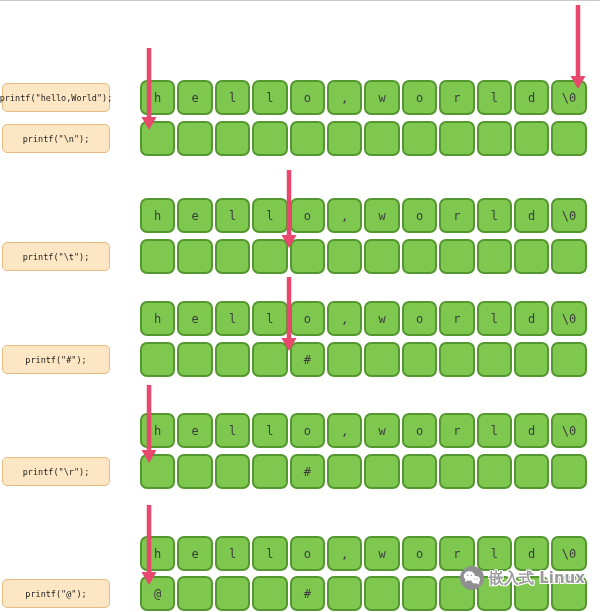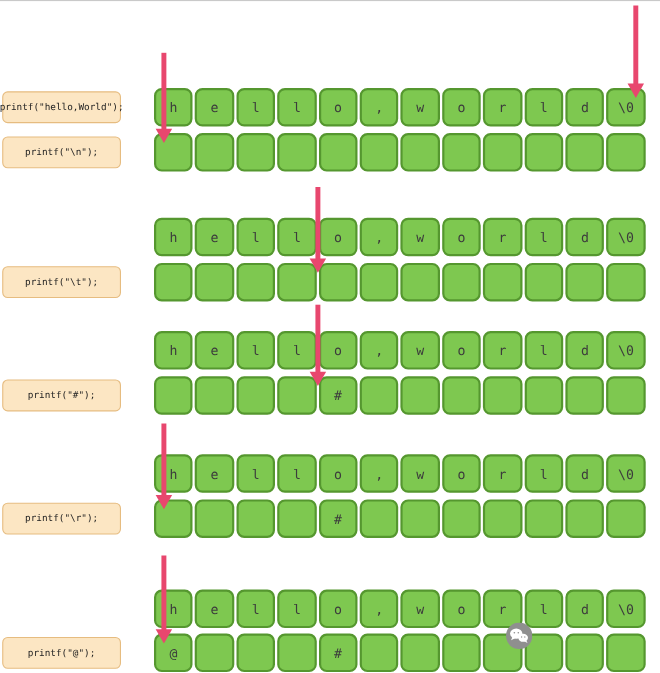--- a/index.html
+++ b/index.html
@@ -242,14 +242,15 @@
         <ellipse cx="9.3" cy="10" rx="5.6" ry="4.7" fill="#ffffff"></ellipse>
         <path d="M5.8 13.2 L4.6 16 L8.2 14.2 Z" fill="#ffffff"></path>
         <ellipse cx="15.6" cy="13.8" rx="4.4" ry="3.7" fill="#ffffff"></ellipse>
         <path d="M18.6 16.4 L19.6 18.6 L16.8 17.2 Z" fill="#ffffff"></path>
         <circle cx="7.6" cy="9.2" r="0.75" fill="#8f8f8f"></circle>
         <circle cx="11.2" cy="9.2" r="0.75" fill="#8f8f8f"></circle>
         <circle cx="14.2" cy="13.1" r="0.6" fill="#8f8f8f"></circle>
         <circle cx="17.1" cy="13.1" r="0.6" fill="#8f8f8f"></circle>
       </svg>
     </span>
+    <span class="wm-text">嵌入式 Linux</span>
   </div>
 </div>
 
 </body></html>

